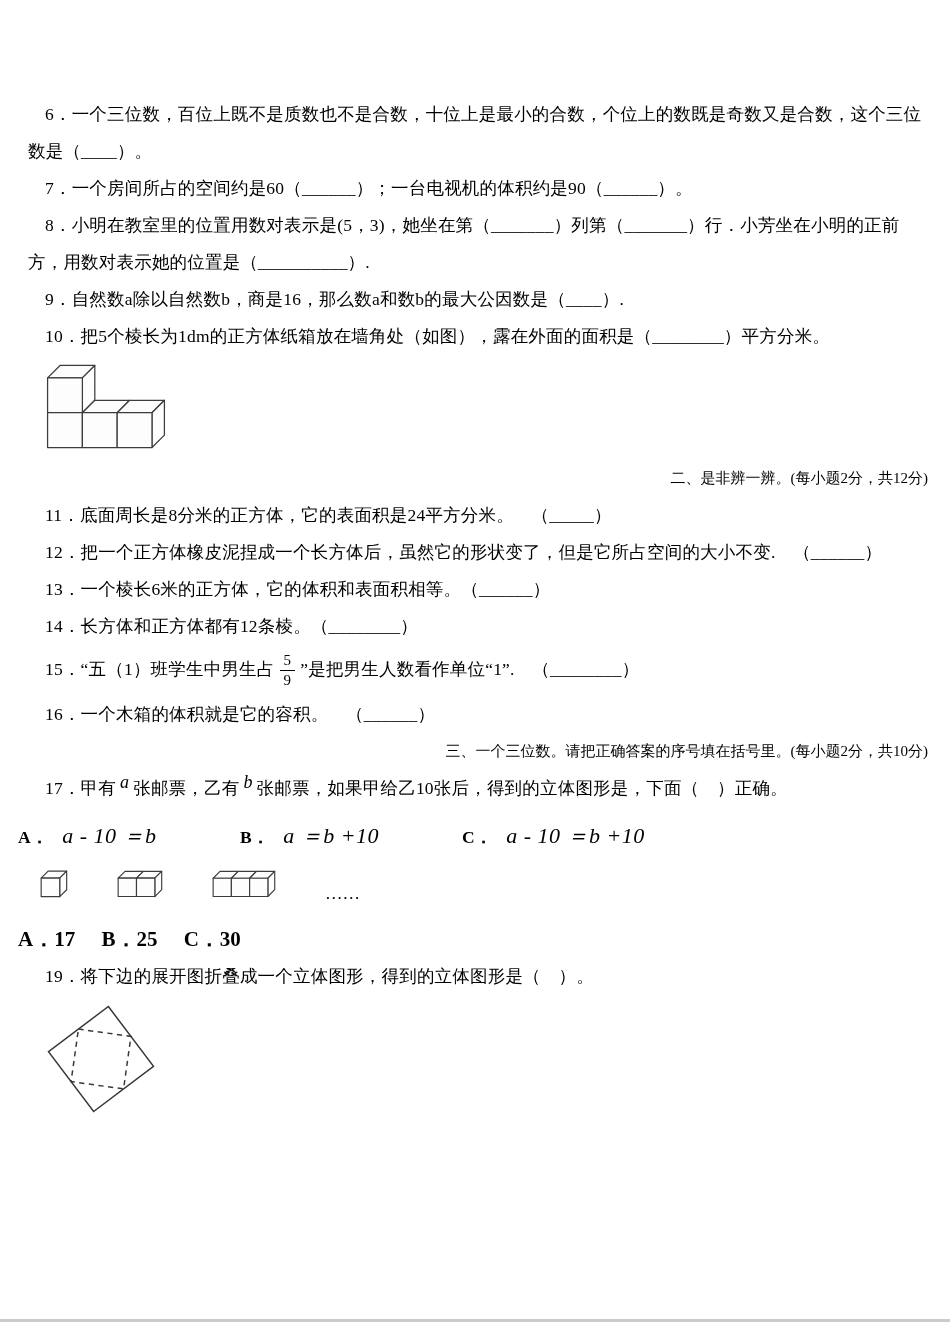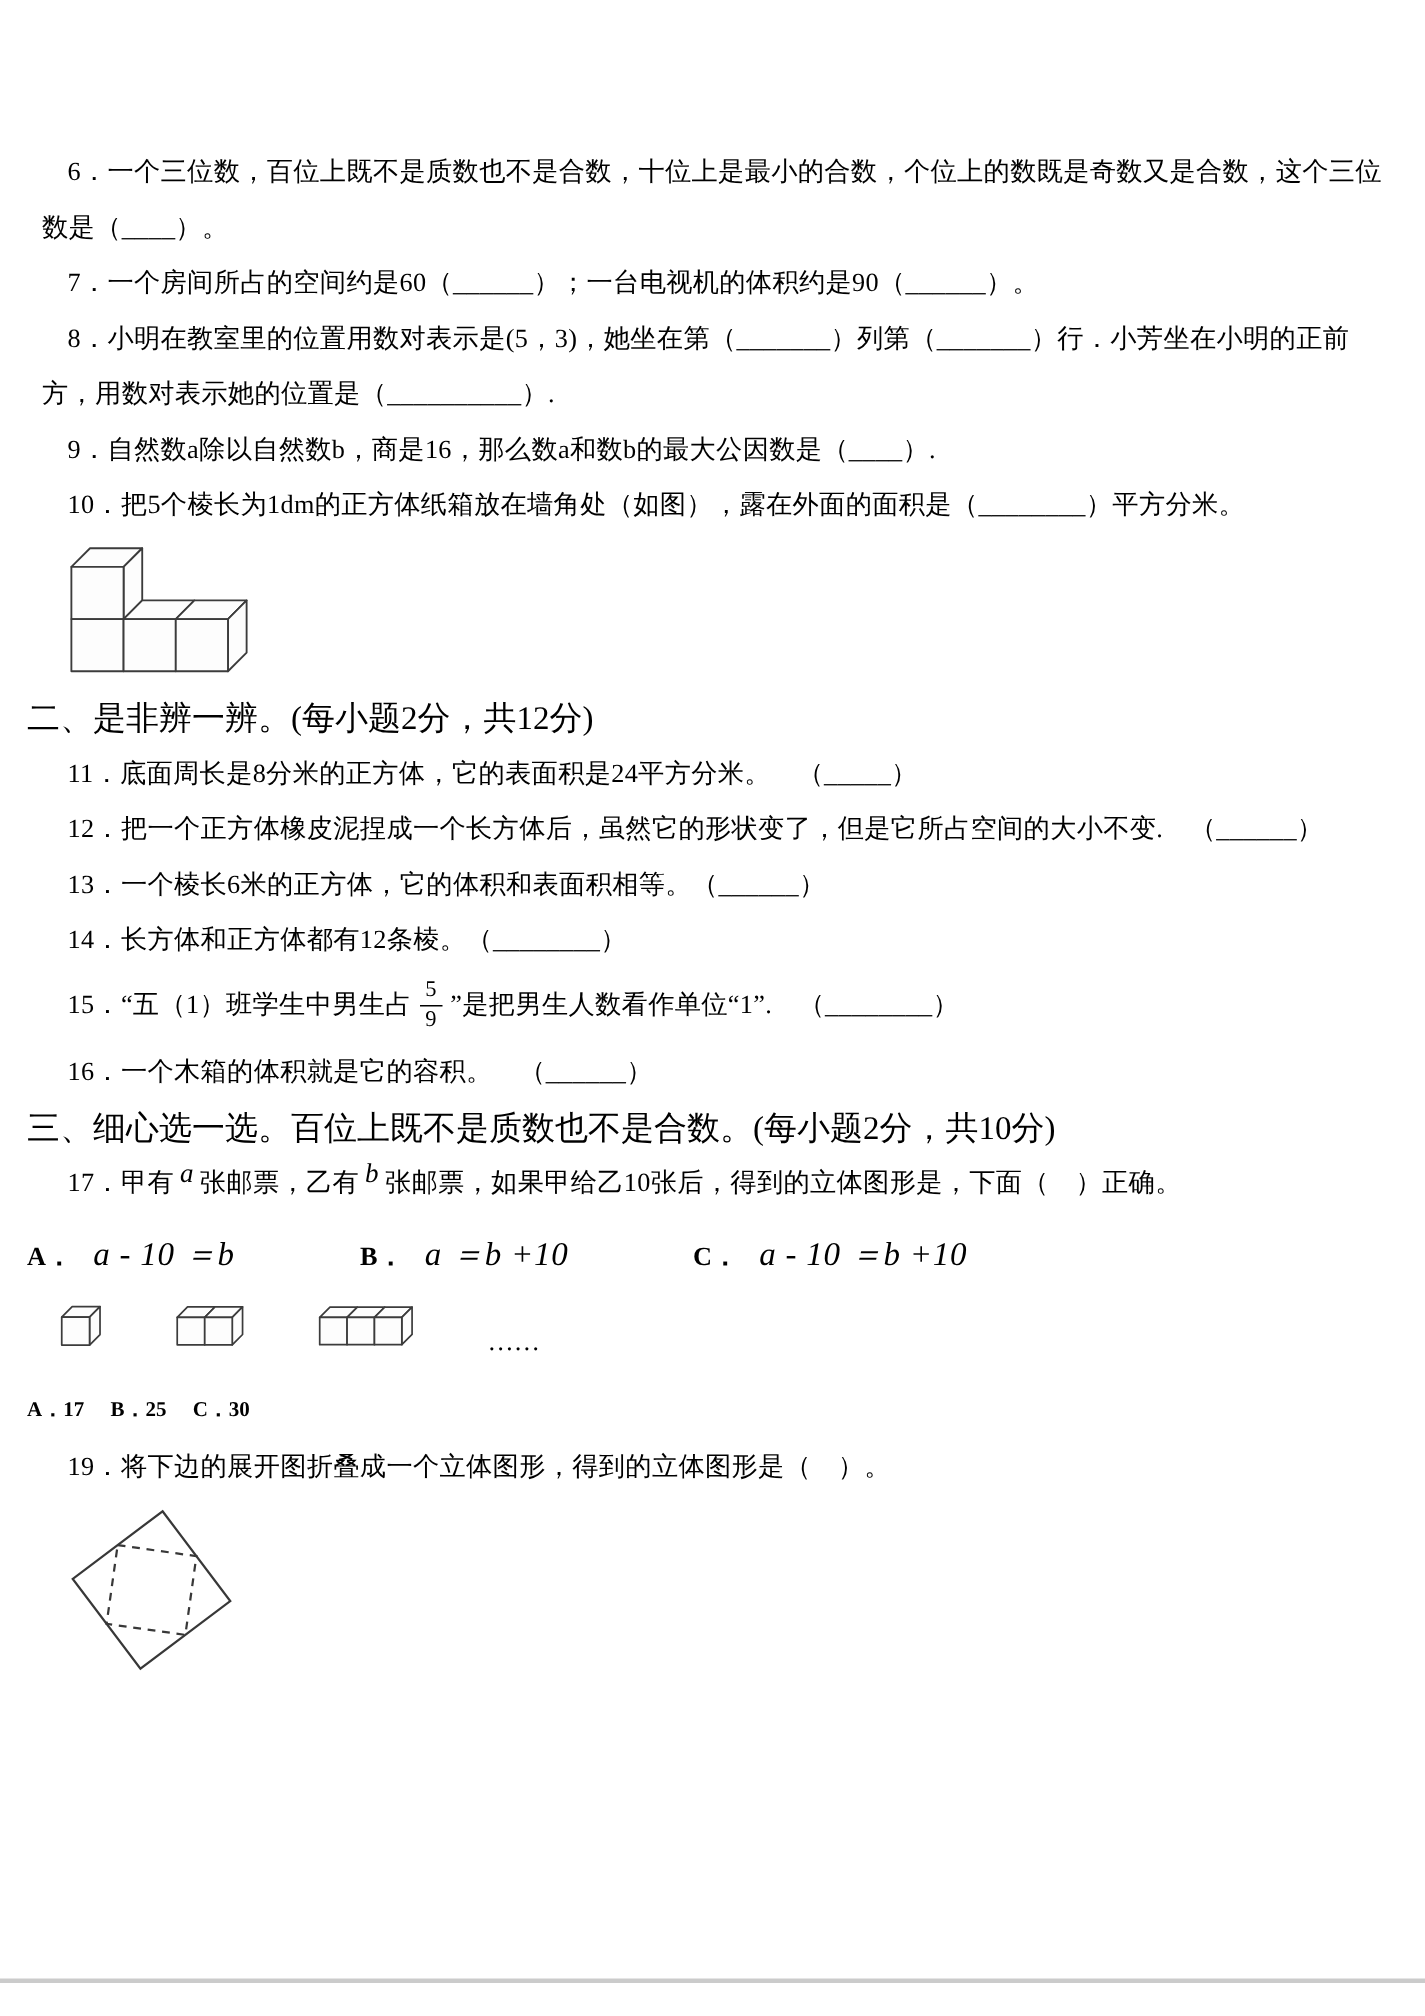--- a/index.html
+++ b/index.html
@@ -18,22 +18,23 @@
     margin: 0;
     padding: 0 22px 0 28px;
     text-indent: 17px;
     font-size: 17.5px;
     line-height: 37px;
     letter-spacing: 0.2px;
   }
   .sec {
     margin: 0;
     padding: 0 22px 0 18px;
-    font-size: 22px;
+    font-size: 15px;
     line-height: 37px;
+    text-align: right;
   }
 
   .fig { margin: 8px 0 10px 45px; }
   .fig svg { display: block; }
 
   .frac {
     display: inline-block;
     vertical-align: middle;
     text-align: center;
     font-size: 15px;
@@ -66,21 +67,21 @@
     display: flex;
     align-items: flex-end;
     margin: 10px 0 6px 40px;
   }
   .cube-group { margin-right: 48px; }
   .cube-row .dots { font-size: 17.5px; line-height: 20px; }
 
   .answers {
     margin: 18px 22px 0 18px;
     font-weight: bold;
-    font-size: 14px;
+    font-size: 21px;
     line-height: 37px;
   }
 
   .q15 { margin: 6px 0; }
   .inline-cube { display: inline-block; vertical-align: 6px; margin: 0 4px; text-indent: 0; }
   .inline-cube svg { display: inline; }
 
   .net-fig { margin: 8px 0 0 42px; }
 
   .bottom-edge {
@@ -131,21 +132,21 @@
   <p class="q">13．一个棱长6米的正方体，它的体积和表面积相等。（______）</p>
 
   <p class="q">14．长方体和正方体都有12条棱。（________）</p>
 
   <p class="q q15">
     <span>15．“五（1）班学生中男生占</span><span class="frac"><span class="num">5</span><span class="den">9</span></span><span>”是把男生人数看作单位“1”.　（________）</span>
   </p>
 
   <p class="q">16．一个木箱的体积就是它的容积。　（______）</p>
 
-  <p class="sec">三、细心选一选。百位上既不是质数也不是合数。(每小题2分，共10分)</p>
+  <p class="sec">三、一个三位数。请把正确答案的序号填在括号里。(每小题2分，共10分)</p>
 
   <p class="q">
     <span>17．甲有</span><span class="mvar">a</span><span>张邮票，乙有</span><span class="mvar">b</span><span>张邮票，如果甲给乙10张后，得到的立体图形是，下面（　）正确。</span>
   </p>
 
   <div class="opts">
     <div class="opt">
       <span class="opt-label">A．</span>
       <span class="expr">a - 10 ＝b</span>
     </div>

